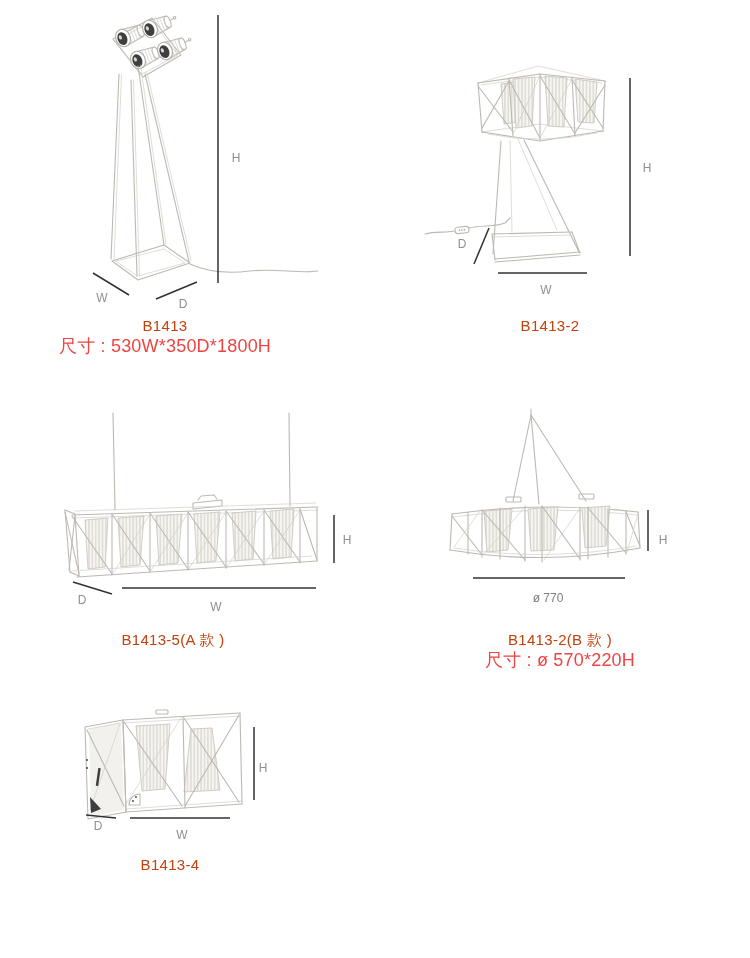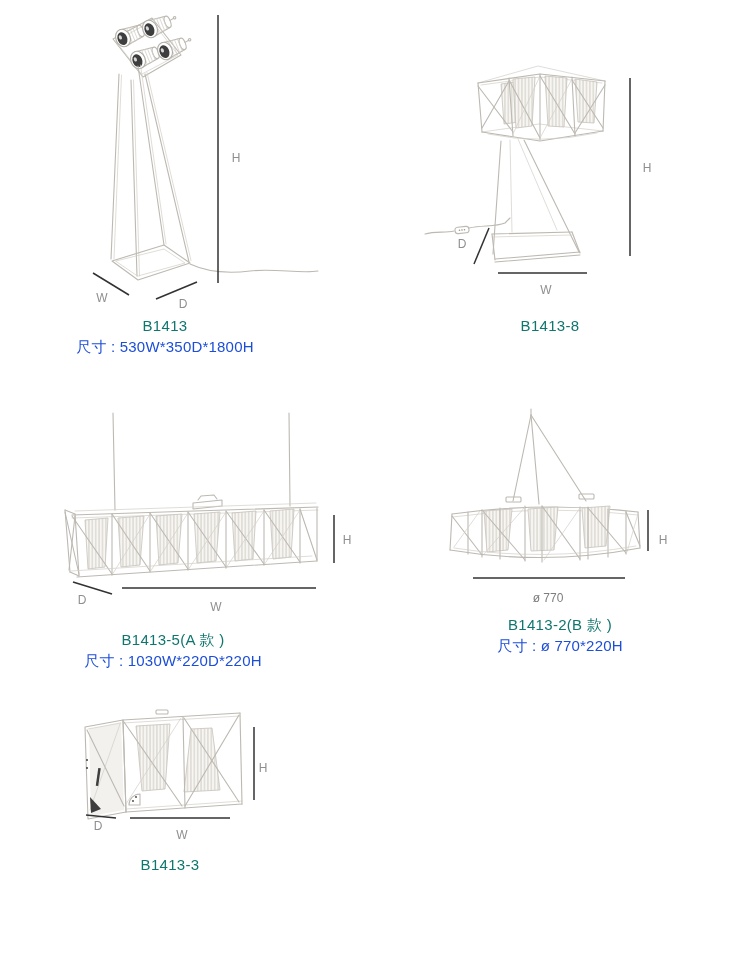--- a/index.html
+++ b/index.html
@@ -2,22 +2,22 @@
 <html><head>
 <meta charset="utf-8">
 <style>
   html,body{margin:0;padding:0;}
   body{
     width:750px;height:958px;background:#ffffff;position:relative;overflow:hidden;
     font-family:"Liberation Sans", sans-serif;
   }
   .product-fig{position:absolute;}
   .label-block{position:absolute;width:220px;text-align:center;}
-  .prod-code{font-size:15px;line-height:21px;color:#0f766e;letter-spacing:0.3px;}
-  .prod-spec{font-size:15px;line-height:21px;color:#1d4ed8;letter-spacing:0.2px;}
+  .prod-code{font-size:15px;line-height:21px;color:#c2410c;letter-spacing:0.3px;}
+  .prod-spec{font-size:18px;line-height:21px;color:#ef4444;letter-spacing:0.2px;}
   svg{display:block;overflow:visible;}
   .ln{stroke:#bdb9b2;fill:none;stroke-width:1.1;stroke-linecap:round;stroke-linejoin:round;}
   .lnt{stroke:#d2cec7;fill:none;stroke-width:0.7;stroke-linecap:round;}
   .dim{stroke:#323232;stroke-width:1.5;fill:none;stroke-linecap:butt;}
   .dimtxt{font-family:"Liberation Sans",sans-serif;font-size:12px;fill:#8f8f8f;}
   .dimtxt2{font-family:"Liberation Sans",sans-serif;font-size:12px;fill:#7d7d7d;}
 </style>
 </head>
 <body>
 
@@ -138,21 +138,21 @@
     </g>
     <line x1="205" y1="18" x2="205" y2="196" class="dim"></line>
     <text x="222" y="112" text-anchor="middle" class="dimtxt">H</text>
     <line x1="73" y1="213" x2="162" y2="213" class="dim"></line>
     <text x="121" y="234" text-anchor="middle" class="dimtxt">W</text>
     <line x1="64" y1="168" x2="49" y2="204" class="dim"></line>
     <text x="37" y="188" text-anchor="middle" class="dimtxt">D</text>
   </svg>
 </div>
 <div class="label-block" style="left:440px;top:315px">
-  <div class="prod-code">B1413-8</div>
+  <div class="prod-code">B1413-2</div>
 </div>
 
 <div class="product-fig" style="left:60px;top:400px">
   <svg width="300" height="215" viewBox="0 0 300 215">
     <path d="M53,13 L55,110" class="ln"></path>
     <path d="M229,13 L230,106" class="ln"></path>
     <g>
       <path d="M133,103 L162,100 L162,106 L133,109 Z" class="ln"></path>
       <path d="M138,100 L141,96 L154,95 L157,99" class="ln"></path>
     </g>
@@ -197,21 +197,20 @@
     <line x1="274" y1="115" x2="274" y2="163" class="dim"></line>
     <text x="287" y="144" text-anchor="middle" class="dimtxt">H</text>
     <line x1="62" y1="188" x2="256" y2="188" class="dim"></line>
     <text x="156" y="211" text-anchor="middle" class="dimtxt">W</text>
     <line x1="13" y1="182" x2="52" y2="194" class="dim"></line>
     <text x="22" y="204" text-anchor="middle" class="dimtxt">D</text>
   </svg>
 </div>
 <div class="label-block" style="left:63px;top:629px">
   <div class="prod-code">B1413-5(A 款 )</div>
-  <div class="prod-spec">尺寸 : 1030W*220D*220H</div>
 </div>
 
 <div class="product-fig" style="left:430px;top:398px">
   <svg width="260" height="215" viewBox="0 0 260 215">
     <g>
       <path d="M101,11 L101,17" class="ln"></path>
       <path d="M101,17 L83,103" class="ln"></path>
       <path d="M101,17 L109,106" class="ln"></path>
       <path d="M101,17 L156,103" class="ln"></path>
       <rect x="76" y="99" width="15" height="5" rx="1" class="ln"></rect>
@@ -245,23 +244,23 @@
       <path d="M150,110 L114,162" class="lnt"></path>
       <path d="M20,152 Q115,168 210,150" class="ln"></path>
       <path d="M24,150 Q115,164 206,148" class="lnt"></path>
     </g>
     <line x1="218" y1="112" x2="218" y2="153" class="dim"></line>
     <text x="233" y="146" text-anchor="middle" class="dimtxt">H</text>
     <line x1="43" y1="180" x2="195" y2="180" class="dim"></line>
     <text x="118" y="204" text-anchor="middle" class="dimtxt2">ø 770</text>
   </svg>
 </div>
-<div class="label-block" style="left:450px;top:614px">
+<div class="label-block" style="left:450px;top:629px">
   <div class="prod-code">B1413-2(B 款 )</div>
-  <div class="prod-spec">尺寸 : ø 770*220H</div>
+  <div class="prod-spec">尺寸 : ø 570*220H</div>
 </div>
 
 <div class="product-fig" style="left:60px;top:700px">
   <svg width="240" height="150" viewBox="0 0 240 150">
     <g>
       <path d="M29,29 L61,22 L64,110 L31,116 Z" fill="#f2f1ee" stroke="none"></path>
       <path d="M25,27 L63,20 L66,112 L28,119 Z" class="ln"></path>
       <path d="M28,29 L61,23" class="lnt"></path>
       <path d="M27,30 L64,106" class="ln"></path>
       <path d="M60,24 L30,110" class="lnt"></path>
@@ -291,14 +290,14 @@
     </g>
     <line x1="194" y1="27" x2="194" y2="100" class="dim"></line>
     <text x="203" y="72" text-anchor="middle" class="dimtxt">H</text>
     <line x1="70" y1="118" x2="170" y2="118" class="dim"></line>
     <text x="122" y="139" text-anchor="middle" class="dimtxt">W</text>
     <line x1="26" y1="115" x2="56" y2="118" class="dim"></line>
     <text x="38" y="130" text-anchor="middle" class="dimtxt">D</text>
   </svg>
 </div>
 <div class="label-block" style="left:60px;top:854px">
-  <div class="prod-code">B1413-3</div>
+  <div class="prod-code">B1413-4</div>
 </div>
 
 </body></html>

